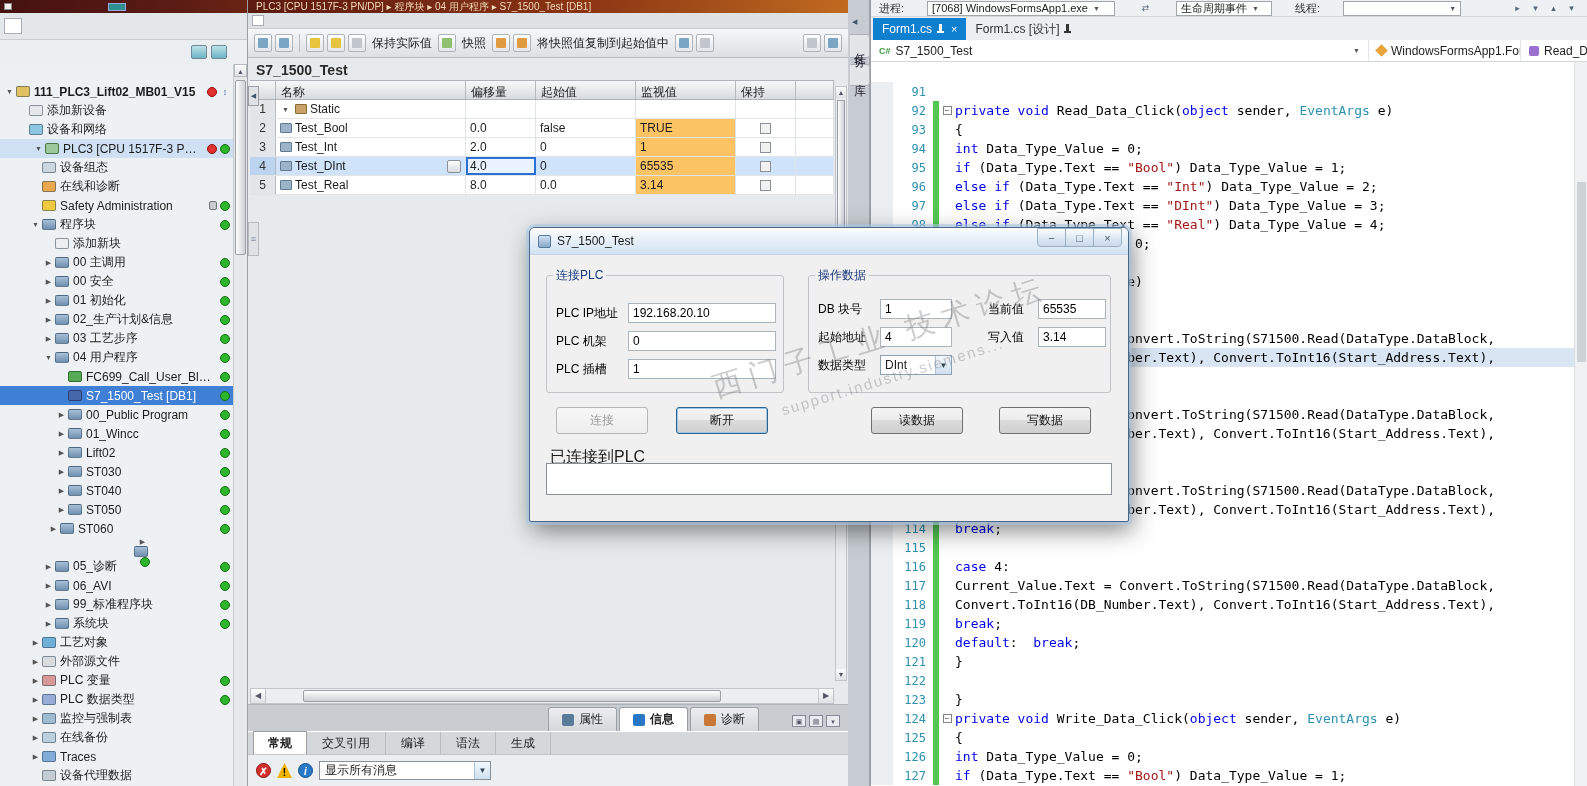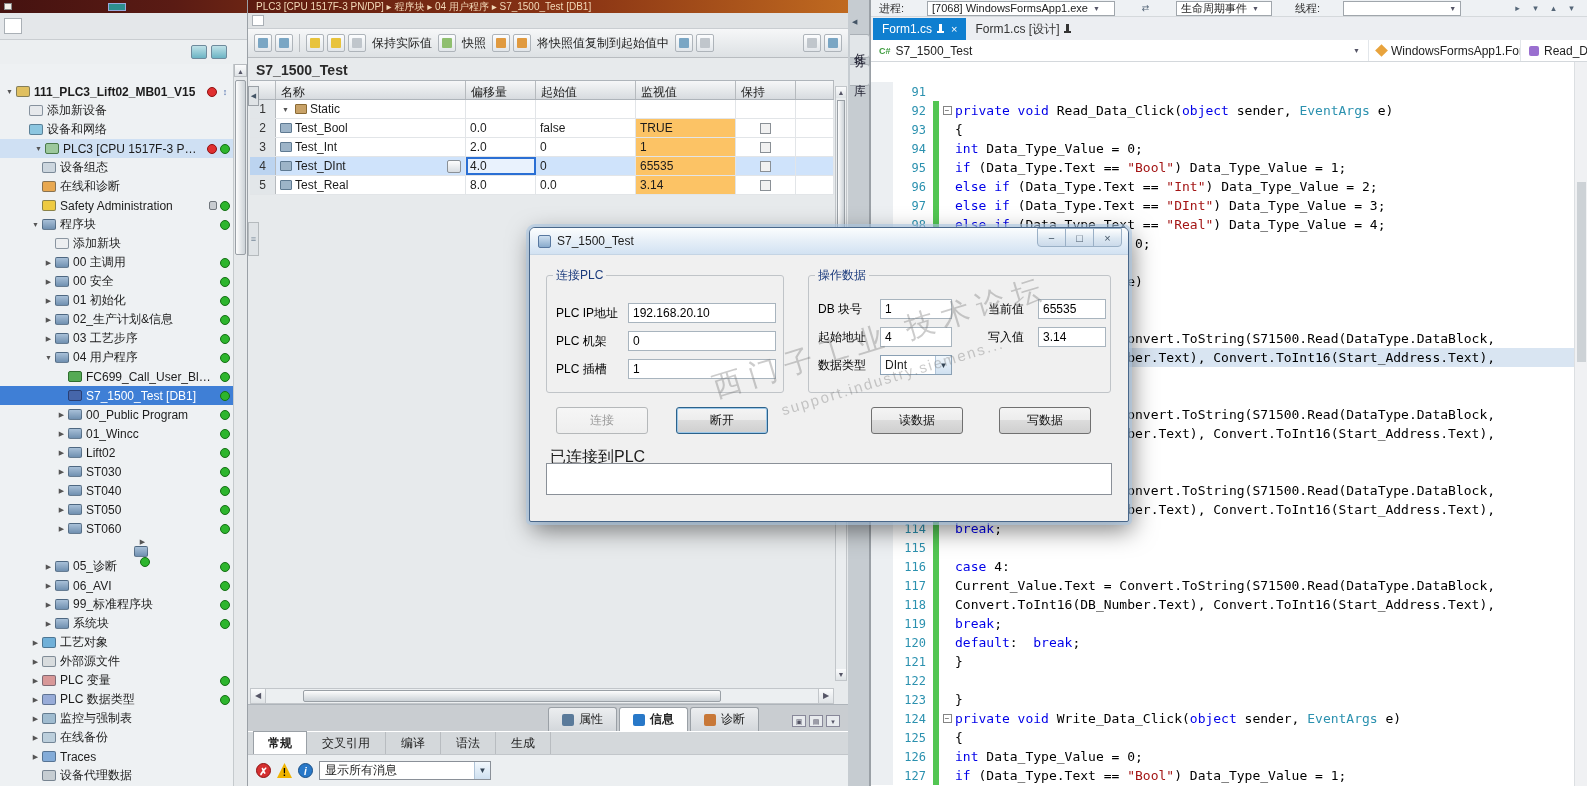--- a/index.html
+++ b/index.html
@@ -335,21 +335,21 @@
         <span class="tfill"></span>
         <span class="badge bd-green"></span>
       </div>
       <div class="trow" style="padding-left: 56px;">
         <span class="texp">▶</span>
         <span class="ticon i-folder"></span>
         <span class="tlabel">ST050</span>
         <span class="tfill"></span>
         <span class="badge bd-green"></span>
       </div>
-      <div class="trow" style="padding-left: 56px;">
+      <div class="trow" style=" margin-left: 48px;">
         <span class="texp">▶</span>
         <span class="ticon i-folder"></span>
         <span class="tlabel">ST060</span>
         <span class="tfill"></span>
         <span class="badge bd-green"></span>
       </div>
       <div class="trow" style="padding-left: 56px; flex-direction: column;">
         <span class="texp">▶</span>
         <span class="ticon i-folder"></span>
         <span class="tlabel">ST_MB01</span>

